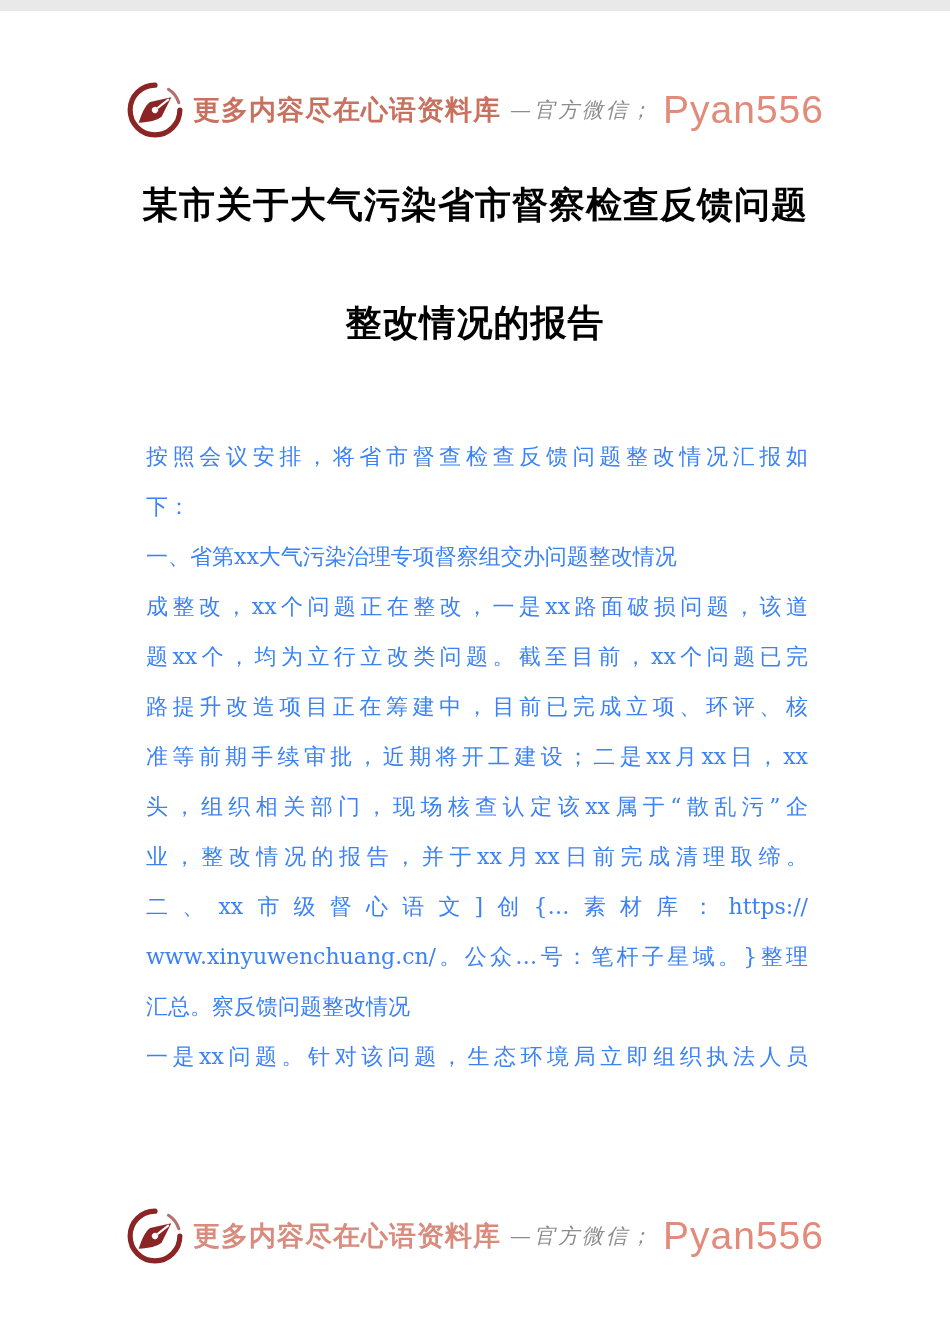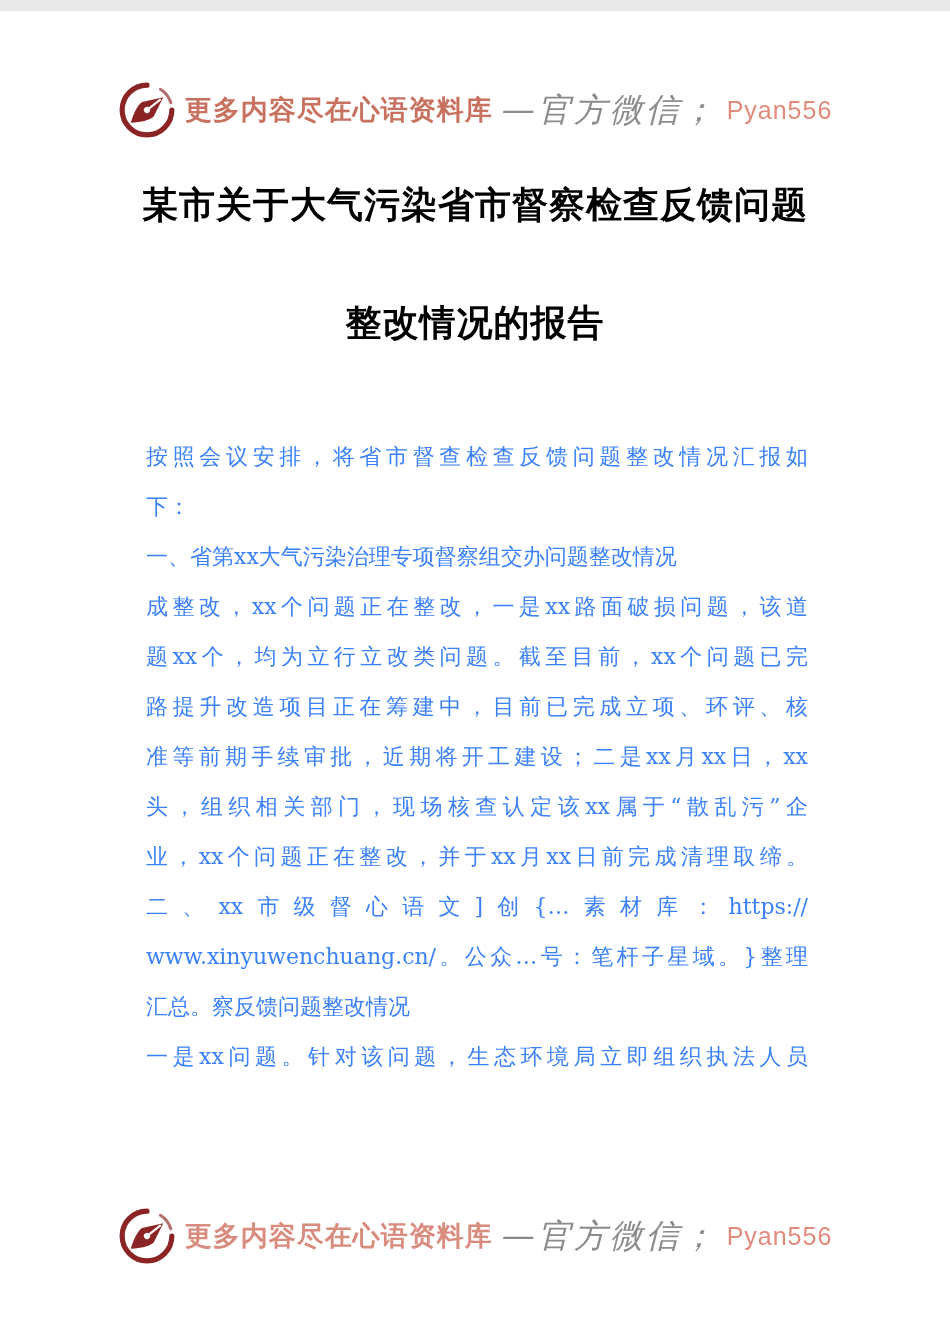--- a/index.html
+++ b/index.html
@@ -20,26 +20,26 @@
   }
   .wm-header{top:70px;}
   .wm-footer{top:1196px;}
   .wm .logo{width:58px;height:58px;flex:0 0 auto;}
   .wm .brand{
     font-size:27px;font-weight:bold;letter-spacing:1px;
     color:var(--brand,#c9715f);
   }
   .wm-footer .brand{color:var(--brand-footer,#d98c7e);}
   .wm .sep{
-    font-size:33px;font-style:italic;letter-spacing:3px;
+    font-size:21px;font-style:italic;letter-spacing:3px;
     color:var(--sep,#8c8c8c);
   }
   .wm .wid{
     font-family:"Liberation Sans","DejaVu Sans",sans-serif;
-    font-size:25px;color:var(--wid,#e28b7a);letter-spacing:1px;
+    font-size:39px;color:var(--wid,#e28b7a);letter-spacing:1px;
   }
   
   .title{
     position:absolute;left:0;width:100%;
     text-align:center;font-weight:bold;
     font-size:36px;color:#000;letter-spacing:1px;
   }
   .t1{top:170px;}
   .t2{top:288px;}
   
@@ -75,21 +75,21 @@
 
   <div class="docbody">
     <div class="line j">按照会议安排，将省市督查检查反馈问题整改情况汇报如</div>
     <div class="line">下：</div>
     <div class="line">一、省第xx大气污染治理专项督察组交办问题整改情况</div>
     <div class="line j">成整改，xx个问题正在整改，一是xx路面破损问题，该道</div>
     <div class="line j">题xx个，均为立行立改类问题。截至目前，xx个问题已完</div>
     <div class="line j">路提升改造项目正在筹建中，目前已完成立项、环评、核</div>
     <div class="line j">准等前期手续审批，近期将开工建设；二是xx月xx日，xx</div>
     <div class="line j">头，组织相关部门，现场核查认定该xx属于“散乱污”企</div>
-    <div class="line j">业，xx个问题正在整改，并于xx月xx日前完成清理取缔。</div>
+    <div class="line j">业，整改情况的报告，并于xx月xx日前完成清理取缔。</div>
     <div class="line j">二、xx市级督心语文]创{…素材库：https://</div>
     <div class="line j">www.xinyuwenchuang.cn/。公众…号：笔杆子星域。}整理</div>
     <div class="line">汇总。察反馈问题整改情况</div>
     <div class="line j">一是xx问题。针对该问题，生态环境局立即组织执法人员</div>
   </div>
 
   <div class="wm wm-footer">
     <svg class="logo" viewBox="0 0 56 56">
       <path d="M28 4 A24 24 0 1 0 52 28" fill="none" stroke="#8b2425" stroke-width="5" stroke-linecap="round"></path>
       <path d="M41 8 A24 24 0 0 1 51 21" fill="none" stroke="#8b2425" stroke-width="3" stroke-linecap="round" opacity="0.65"></path>

